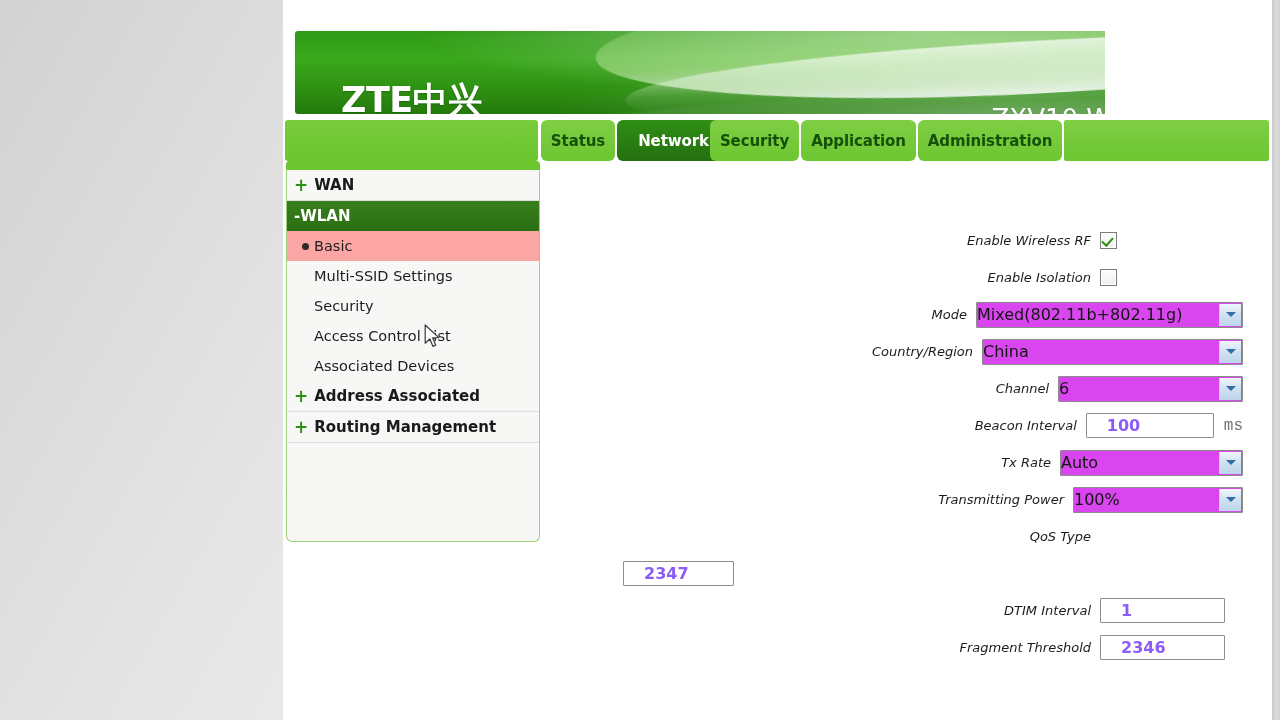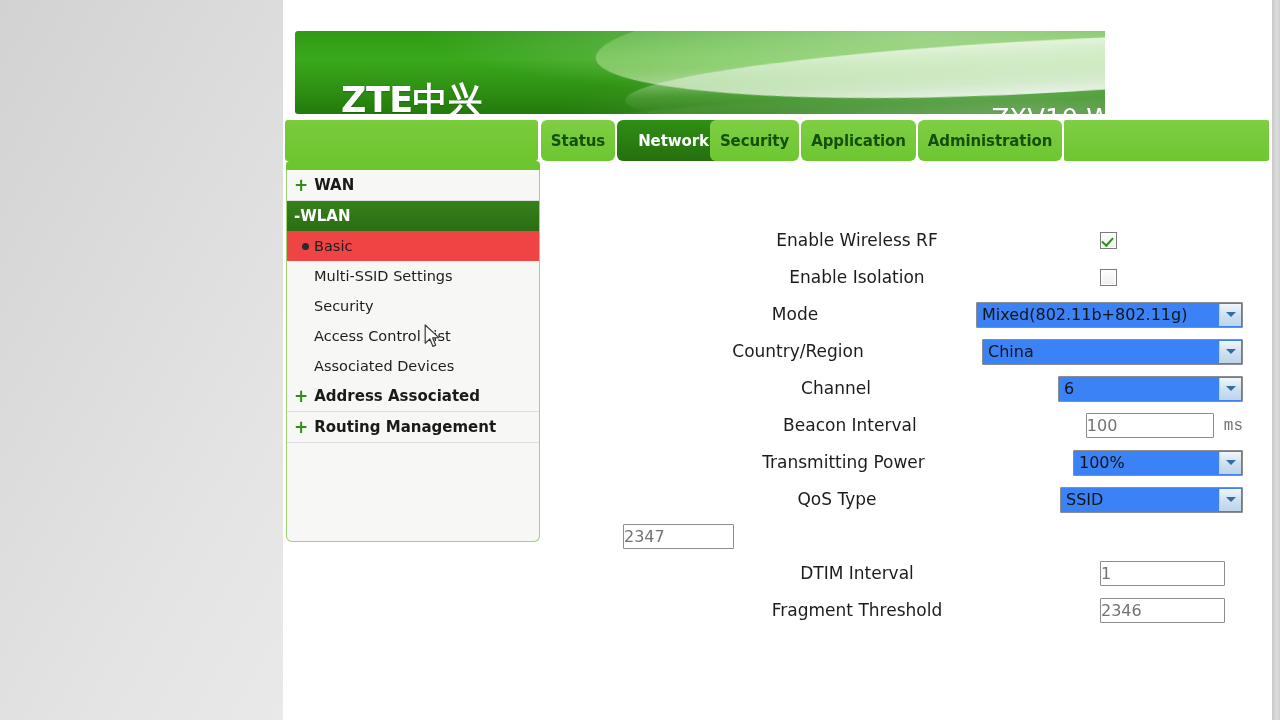--- a/index.html
+++ b/index.html
@@ -199,21 +199,21 @@
     height: 30px;
     display: flex;
     align-items: center;
     padding-left: 27px;
     font-size: 14.5px;
     color: #1d1d1d;
     box-sizing: border-box;
     white-space: nowrap;
   }
   .sub.selected {
-    background: #ef4444;
+    background: #fca5a5;
   }
   .sub .bullet {
     position: absolute;
     left: 15px;
     top: 50%;
     width: 7px; height: 7px;
     margin-top: -3px;
     border-radius: 50%;
     background: #2a2a2a;
   }
@@ -226,26 +226,27 @@
     width: 620px;
   }
   .row {
     display: flex;
     align-items: center;
     height: 37px;
     white-space: nowrap;
   }
   .lbl {
     width: 477px;
-    text-align: center;
+    text-align: right;
     padding-right: 9px;
-    font-size: 17px;
+    font-size: 13px;
     color: #1c1c1c;
     box-sizing: border-box;
     line-height: 1;
+    font-style: italic;
   }
   .ctl {
     display: flex;
     align-items: center;
   }
 
   .cbox {
     width: 17px;
     height: 17px;
     border: 1px solid #7b7b7b;
@@ -260,28 +261,27 @@
     left: 3px; top: 2px;
     width: 5px; height: 9px;
     border: solid #2f8f14;
     border-width: 0 2.5px 2.5px 0;
     transform: rotate(42deg);
   }
 
   .sel {
     height: 26px;
     border: 1px solid #8d8d8d;
-    background: #3b82f6;
+    background: #d946ef;
     box-sizing: border-box;
     display: flex;
     align-items: center;
     position: relative;
     font-size: 16px;
     color: #141414;
-    padding-left: 5px;
     border-radius: 1px;
   }
   .sel .arrowbtn {
     position: absolute;
     right: 1px;
     top: 1px;
     bottom: 1px;
     width: 21px;
     background: linear-gradient(180deg, #f1f6fb 0%, #cfe0f0 52%, #bcd5ea 100%);
     border-left: 1px solid #c3d3e2;
@@ -296,24 +296,25 @@
     border-top: 5px solid #2f6ea8;
   }
 
   .txt {
     height: 25px;
     border: 1px solid #8d8d8d;
     background: #ffffff;
     box-sizing: border-box;
     display: flex;
     align-items: center;
-    padding-left: 0;
+    padding-left: 20px;
     font-size: 16px;
-    color: #737373;
+    color: #8b5cf6;
     border-radius: 1px;
+    font-weight: bold;
   }
   .unit {
     margin-left: 10px;
     font-size: 16px;
     color: #737373;
     font-family: Liberation Mono, monospace;
   }
 
   
   .w-mode    { width: 267px; }
@@ -459,43 +460,46 @@
     <div class="row">
       <div class="lbl">Beacon Interval</div>
       <div class="ctl">
         <div class="txt w-beacon">
           <span>100</span>
         </div>
         <span class="unit">ms</span>
       </div>
     </div>
 
+    <div class="row">
+      <div class="lbl">Tx Rate</div>
+      <div class="ctl">
+        <div class="sel w-txrate">
+          <span>Auto</span>
+          <span class="arrowbtn">
+              <span class="chev"></span>
+            </span>
+        </div>
+      </div>
+    </div>
 
     <div class="row">
       <div class="lbl">Transmitting Power</div>
       <div class="ctl">
         <div class="sel w-power">
           <span>100%</span>
           <span class="arrowbtn">
               <span class="chev"></span>
             </span>
         </div>
       </div>
     </div>
 
     <div class="row">
       <div class="lbl">QoS Type</div>
-      <div class="ctl">
-        <div class="sel w-qos">
-          <span>SSID</span>
-          <span class="arrowbtn">
-              <span class="chev"></span>
-            </span>
-        </div>
-      </div>
     </div>
 
     <div class="row">
       <div class="ctl">
         <div class="txt w-rts">
           <span>2347</span>
         </div>
       </div>
     </div>
 

